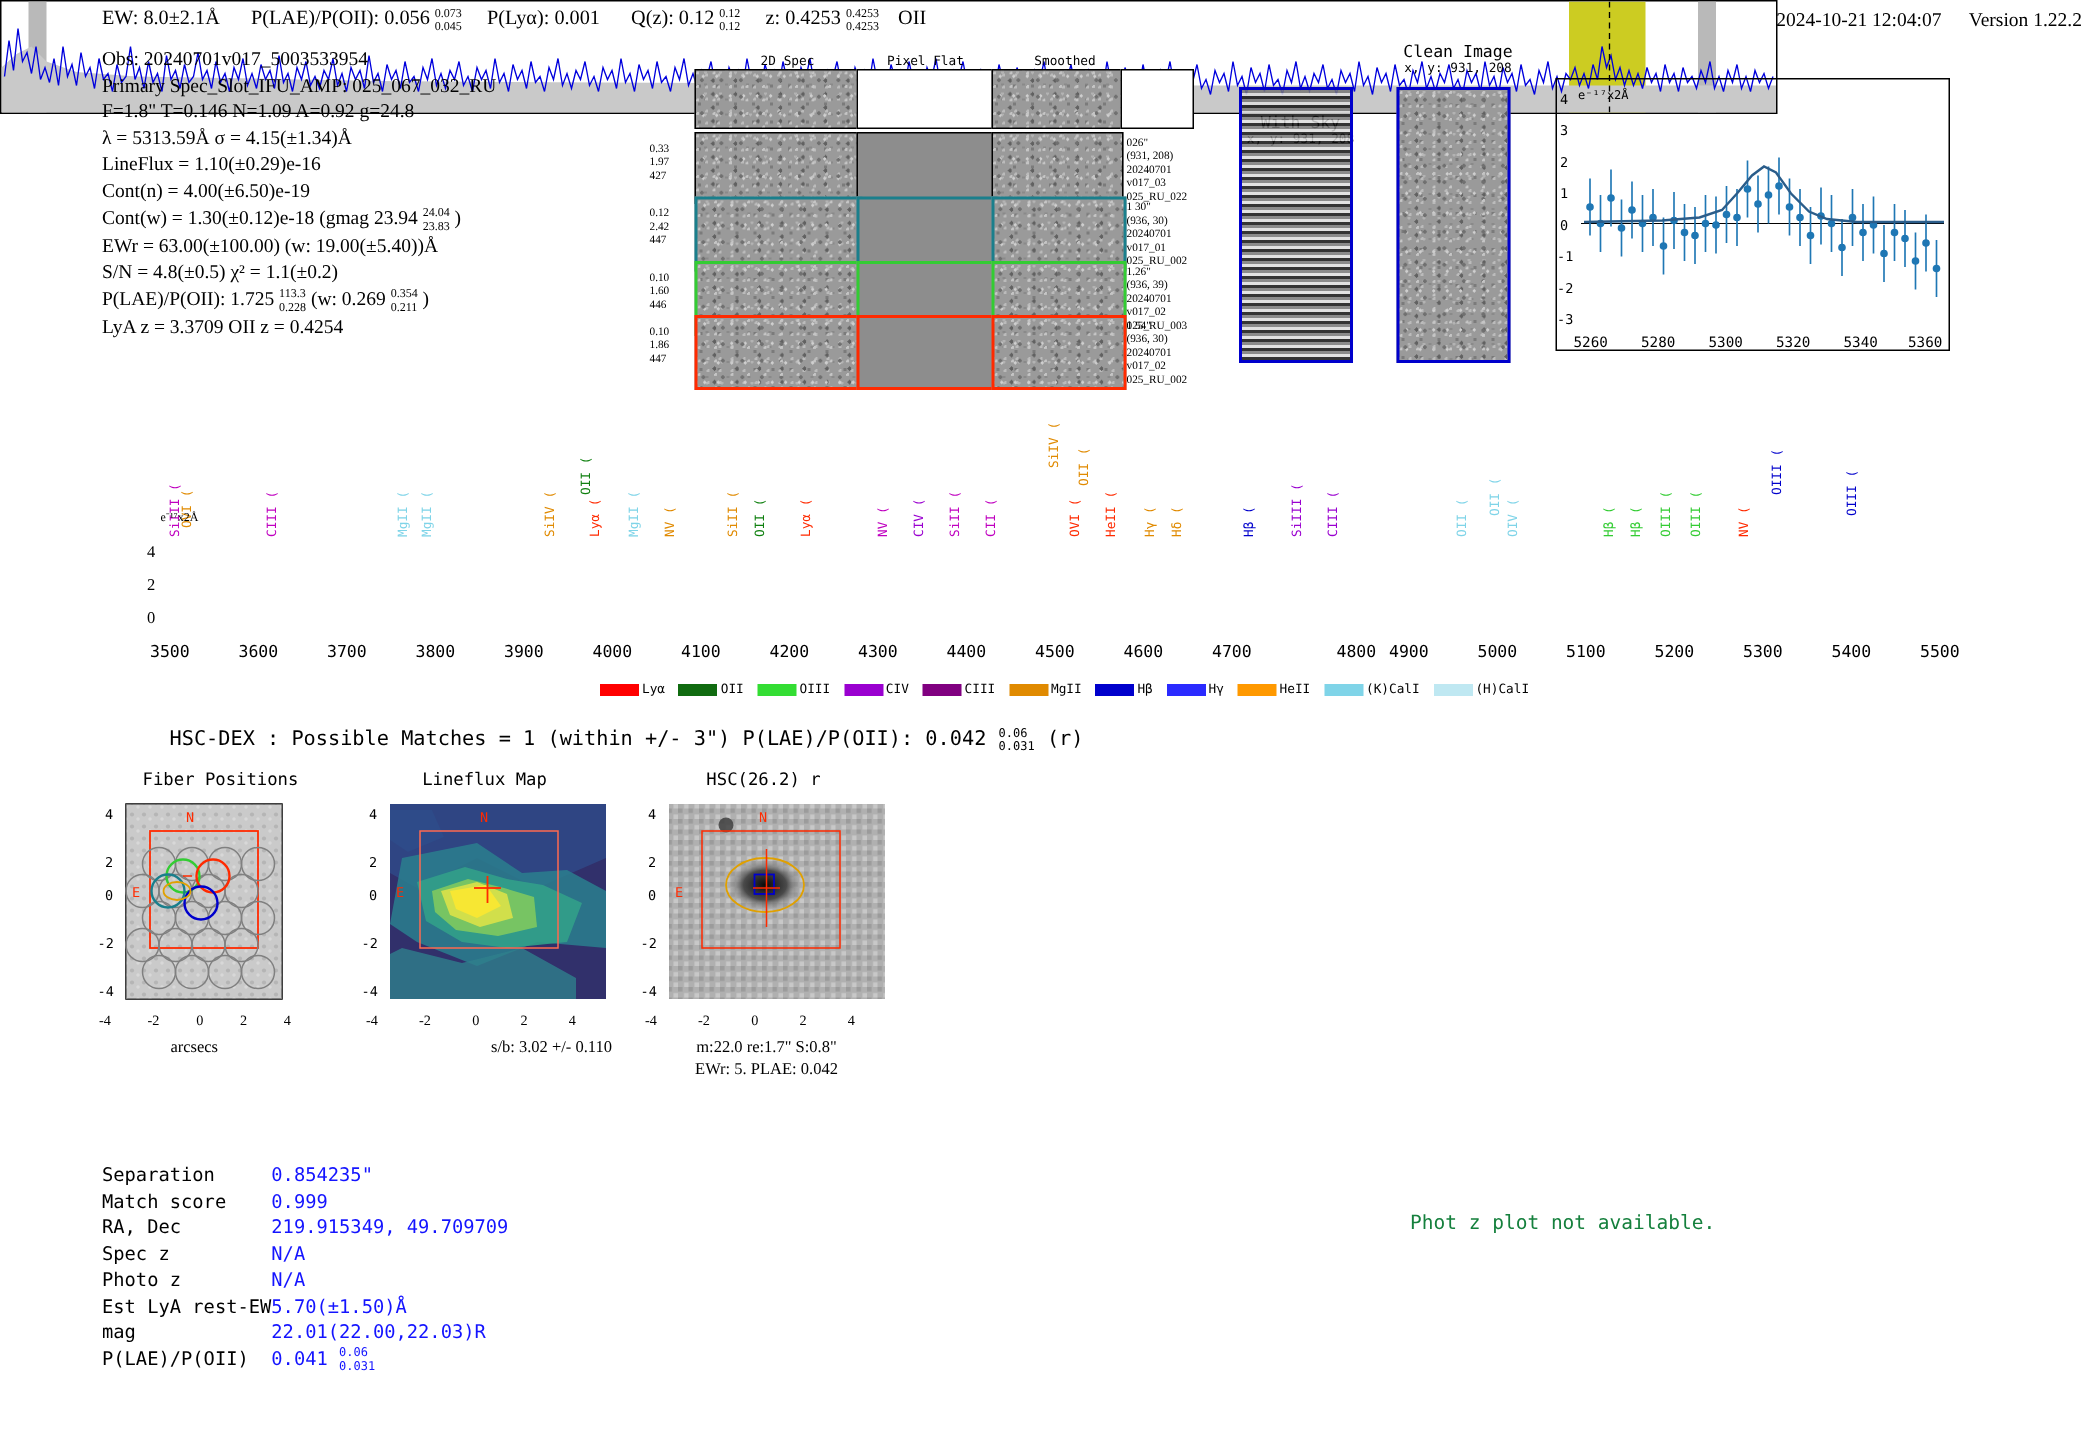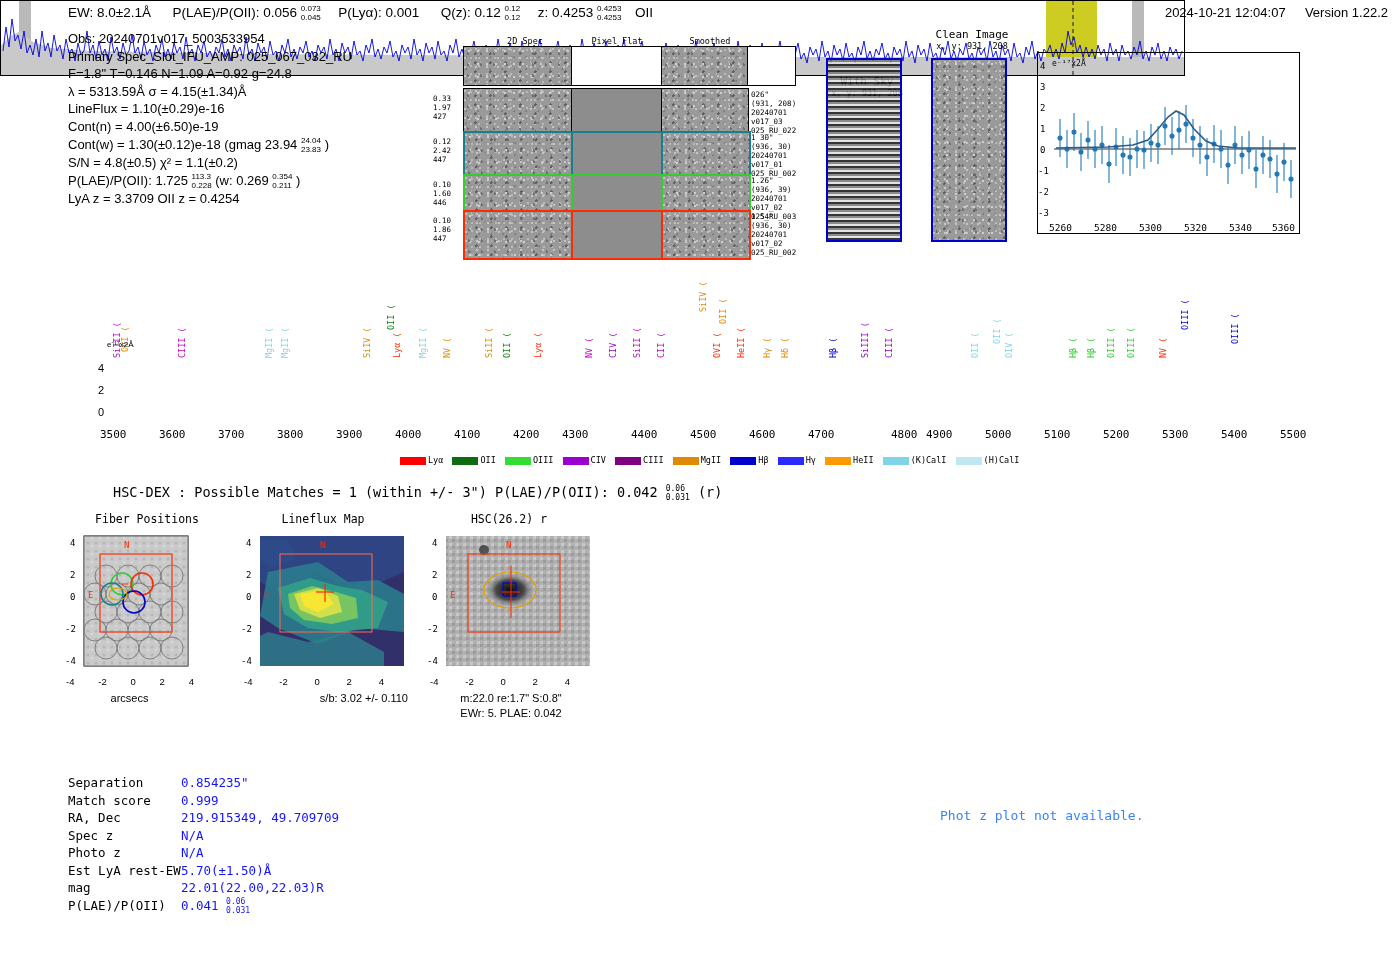--- a/index.html
+++ b/index.html
@@ -1,17 +1,17 @@
 <!DOCTYPE html>
 <html><head>
 <meta charset="utf-8">
 <style>
   html,body{margin:0;padding:0;background:#ffffff;}
   body{width:1400px;height:953px;position:relative;font-family:"DejaVu Sans Mono",monospace;color:#000;}
-  .mono{font-family:Liberation Sans, sans-serif;}
+  .mono{font-family:Liberation Serif, serif;}
   .abs{position:absolute;}
   .frac{display:inline-block;vertical-align:middle;font-size:8px;line-height:9px;text-align:left;}
   .frac span{display:block;}
   
   #topline{left:68px;top:4px;font-size:13.5px;white-space:nowrap;}
   #datestamp{right:12px;top:5px;font-size:13px;white-space:nowrap;}
   
   #infoblock{left:68px;top:30px;font-size:13px;line-height:17.6px;white-space:nowrap;}
   
   .plabel{font-size:8.5px;color:#000;text-align:center;}
@@ -25,35 +25,35 @@
        radial-gradient(circle at 75% 75%, #5e5e5e 0 1.3px, transparent 1.3px),
        radial-gradient(circle at 90% 40%, #bdbdbd 0 1px, transparent 1px),
        radial-gradient(circle at 20% 85%, #7a7a7a 0 1.1px, transparent 1.1px),
        radial-gradient(circle at 65% 10%, #b5b5b5 0 1px, transparent 1px),
        radial-gradient(circle at 45% 95%, #8a8a8a 0 1px, transparent 1px);
      background-size:11px 9px,13px 11px,9px 13px,15px 9px,8px 8px,12px 12px,10px 14px,14px 10px;
      opacity:.95;}
   .sky::before{content:"";position:absolute;inset:0;
      background-image:repeating-linear-gradient(0deg,#111 0 2px,#ddd 2px 4px,#777 4px 6px);
      opacity:.85;}
-  .fsum{font-size:7.5px;line-height:9px;}
+  .fsum{font-size:7.5px;line-height:9px;font-family:Liberation Serif, serif;}
   
   #specbox{left:115px;top:349px;width:1185px;height:76px;border:1px solid #000;box-sizing:border-box;background:#fff;}
   .linelbl{position:absolute;font-size:8.5px;white-space:nowrap;transform-origin:left bottom;transform:rotate(-90deg);}
   .xtick{position:absolute;font-size:11px;}
   
   #legend{position:absolute;left:400px;top:455px;height:11px;font-size:8.5px;white-space:nowrap;}
   .lgi{display:inline-block;margin-right:4px;}
   .lgsw{display:inline-block;width:26px;height:8px;vertical-align:middle;margin-right:2px;}
   .cuttitle{font-size:11.5px;text-align:center;}
   
   #btable{position:absolute;left:68px;top:774px;font-size:12.5px;line-height:17.5px;}
   #btable td{font-size:12.5px;padding:0;vertical-align:top;white-space:nowrap;}
   .bval{color:#1414ff;padding-left:26px;}
-  #photz{position:absolute;left:940px;top:808px;font-size:13px;color:#3b82f6;}
+  #photz{position:absolute;left:940px;top:808px;font-size:13px;color:#15803d;}
   #hscdex{position:absolute;left:68px;top:484px;font-size:13.5px;white-space:nowrap;margin-left:45px;}
   
   #elplot{position:absolute;left:1037px;top:52px;width:263px;height:182px;border:1px solid #000;box-sizing:border-box;}
 </style>
 </head>
 <body>
 
 <div class="abs mono" id="topline">
   <span>EW: 8.0±2.1Å</span>
   <span style="display:inline-block;width:14px"></span>
@@ -90,20 +90,21 @@
   <div>λ = 5313.59Å  σ = 4.15(±1.34)Å</div>
   <div>LineFlux = 1.10(±0.29)e-16</div>
   <div>Cont(n) = 4.00(±6.50)e-19</div>
   <div>
     <span>Cont(w) = 1.30(±0.12)e-18 (gmag 23.94</span>
     <span class="frac">
       <span>24.04</span><span>23.83</span>
     </span>
     <span>)</span>
   </div>
+  <div>EWr = 63.00(±100.00) (w: 19.00(±5.40))Å</div>
   <div>S/N = 4.8(±0.5)   χ² = 1.1(±0.2)</div>
   <div>
     <span>P(LAE)/P(OII): 1.725</span>
     <span class="frac">
       <span>113.3</span><span>0.228</span>
     </span>
     <span>(w: 0.269</span>
     <span class="frac">
       <span>0.354</span><span>0.211</span>
     </span>
@@ -373,21 +374,21 @@
 
 <div class="abs" style="left:100px;top:428px;width:1220px;height:16px;">
   <div class="xtick" style="left:0px;top:0;">3500</div>
   <div class="xtick" style="left:59px;top:0;">3600</div>
   <div class="xtick" style="left:118px;top:0;">3700</div>
   <div class="xtick" style="left:177px;top:0;">3800</div>
   <div class="xtick" style="left:236px;top:0;">3900</div>
   <div class="xtick" style="left:295px;top:0;">4000</div>
   <div class="xtick" style="left:354px;top:0;">4100</div>
   <div class="xtick" style="left:413px;top:0;">4200</div>
-  <div class="xtick" style="left:462px;top:0;">4300</div>
+  <div class="xtick" style="left:472px;top:0;">4300</div>
   <div class="xtick" style="left:531px;top:0;">4400</div>
   <div class="xtick" style="left:590px;top:0;">4500</div>
   <div class="xtick" style="left:649px;top:0;">4600</div>
   <div class="xtick" style="left:708px;top:0;">4700</div>
   <div class="xtick" style="left:767px;top:0;margin-left:24px;">4800</div>
   <div class="xtick" style="left:826px;top:0;">4900</div>
   <div class="xtick" style="left:885px;top:0;">5000</div>
   <div class="xtick" style="left:944px;top:0;">5100</div>
   <div class="xtick" style="left:1003px;top:0;">5200</div>
   <div class="xtick" style="left:1062px;top:0;">5300</div>

